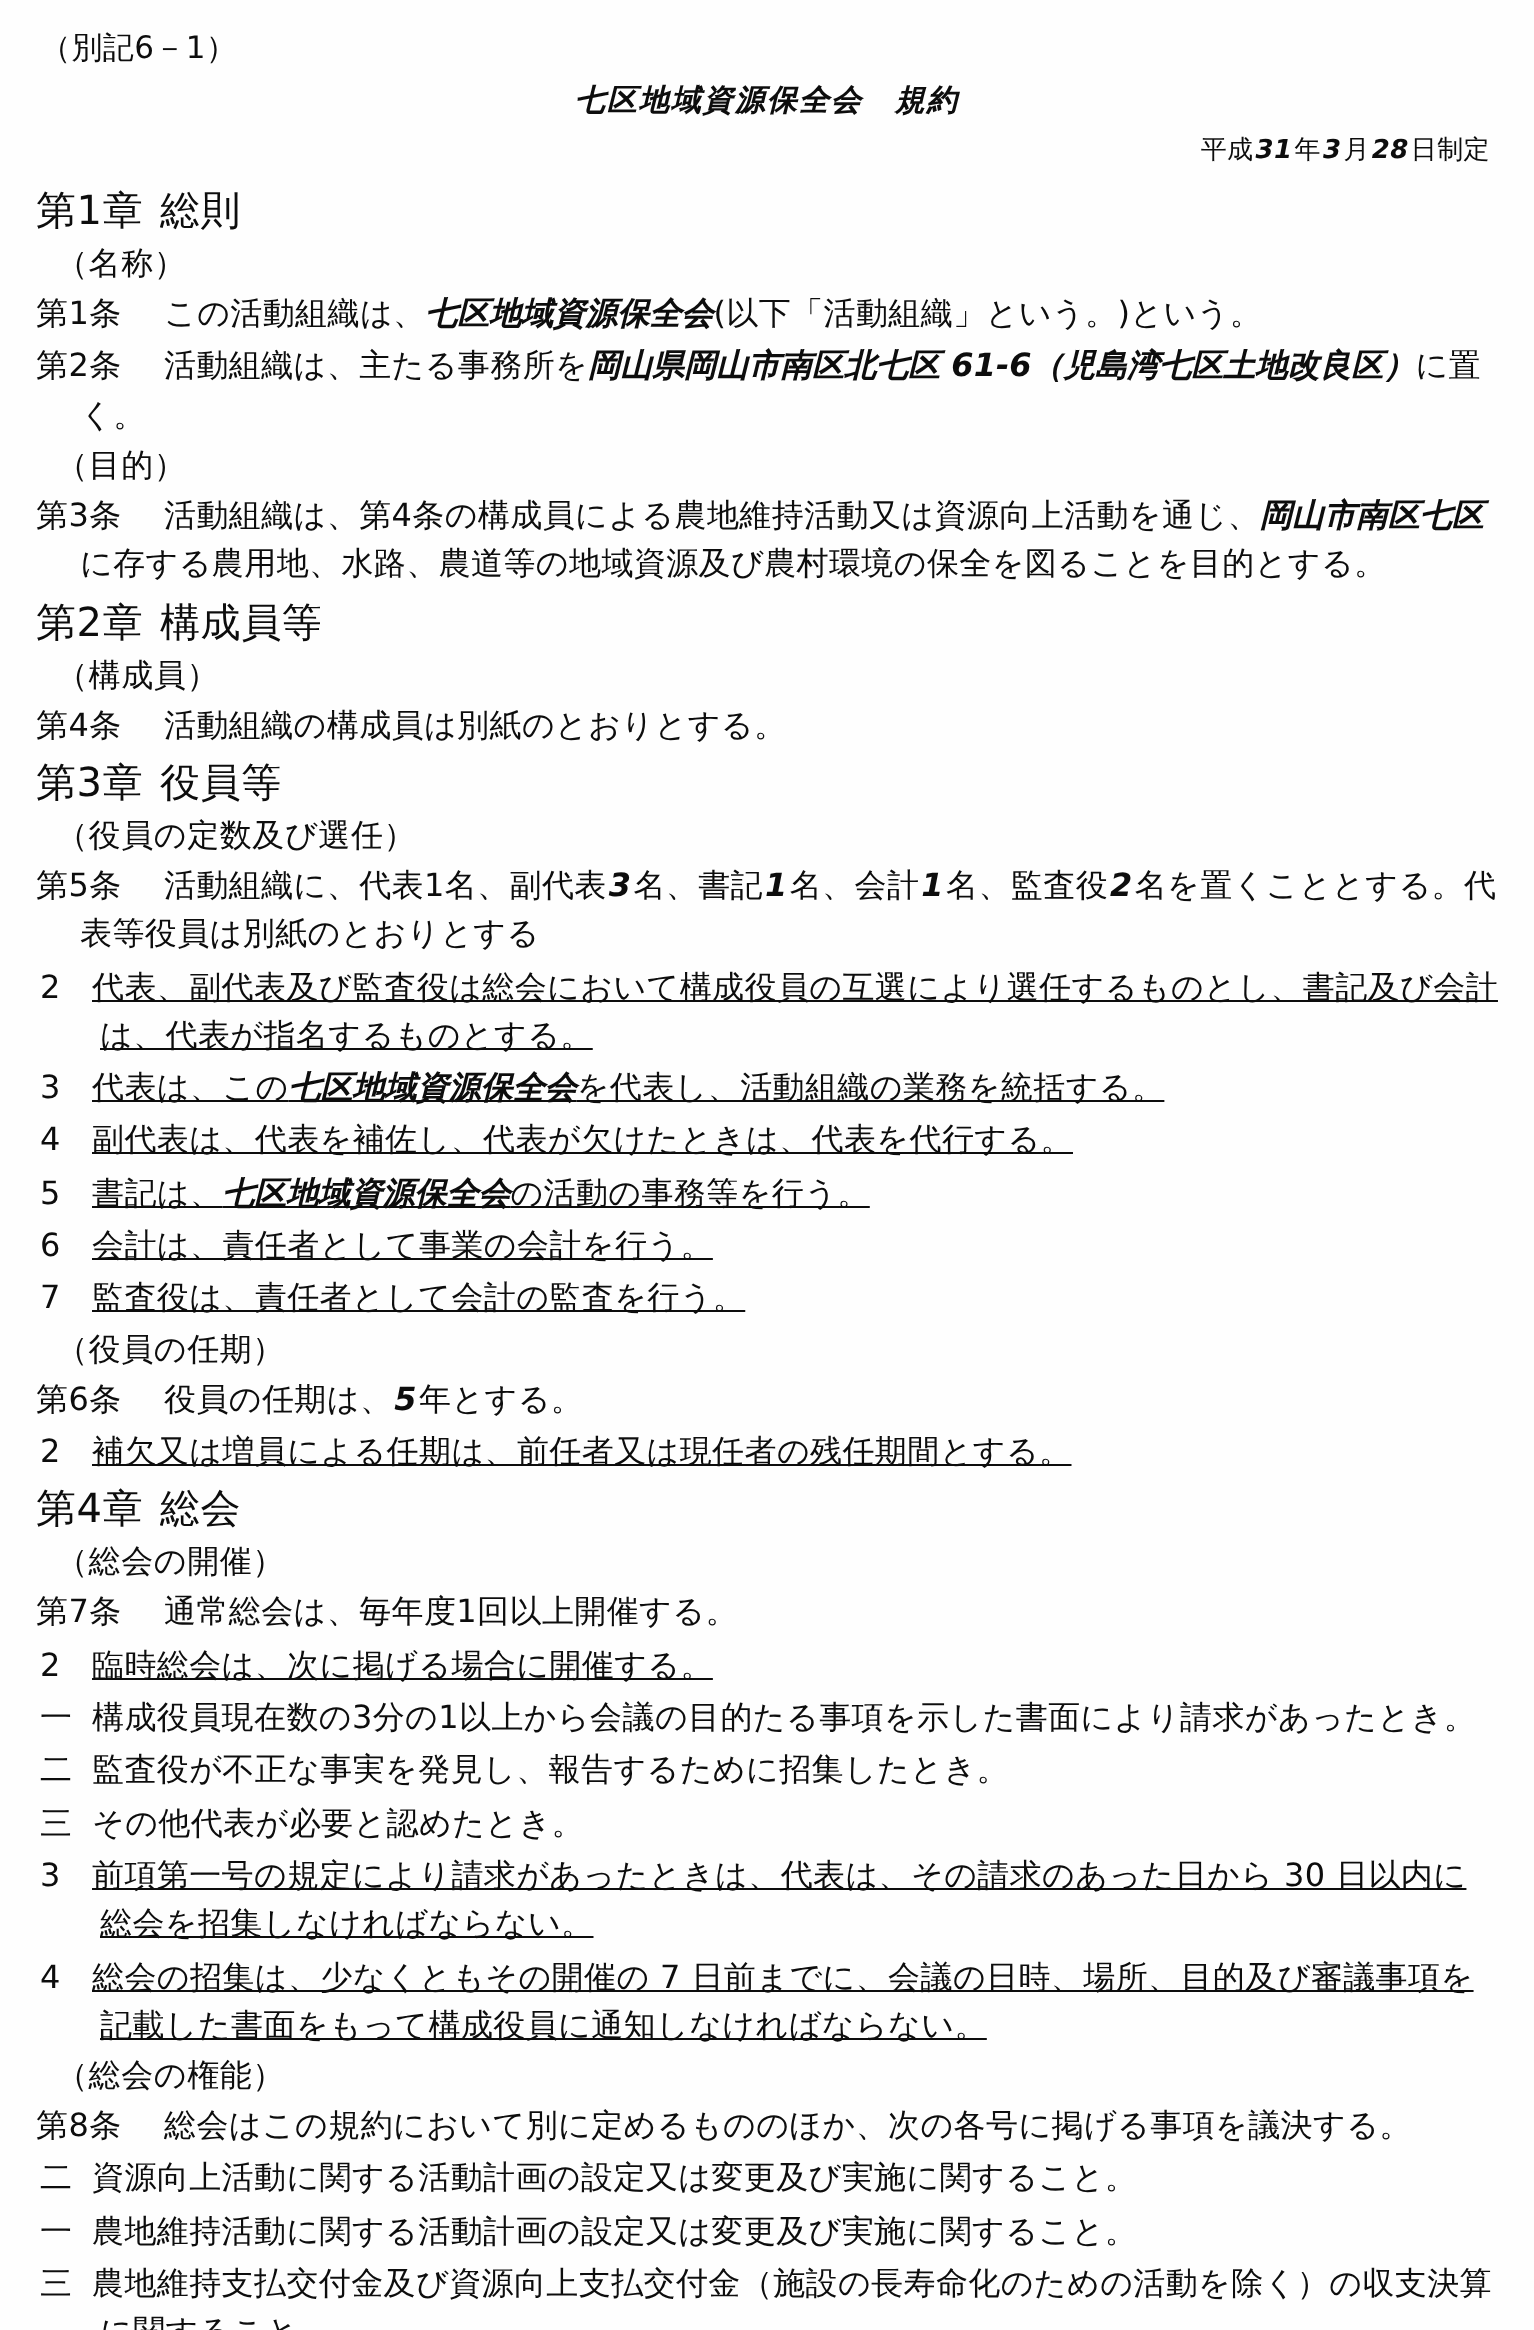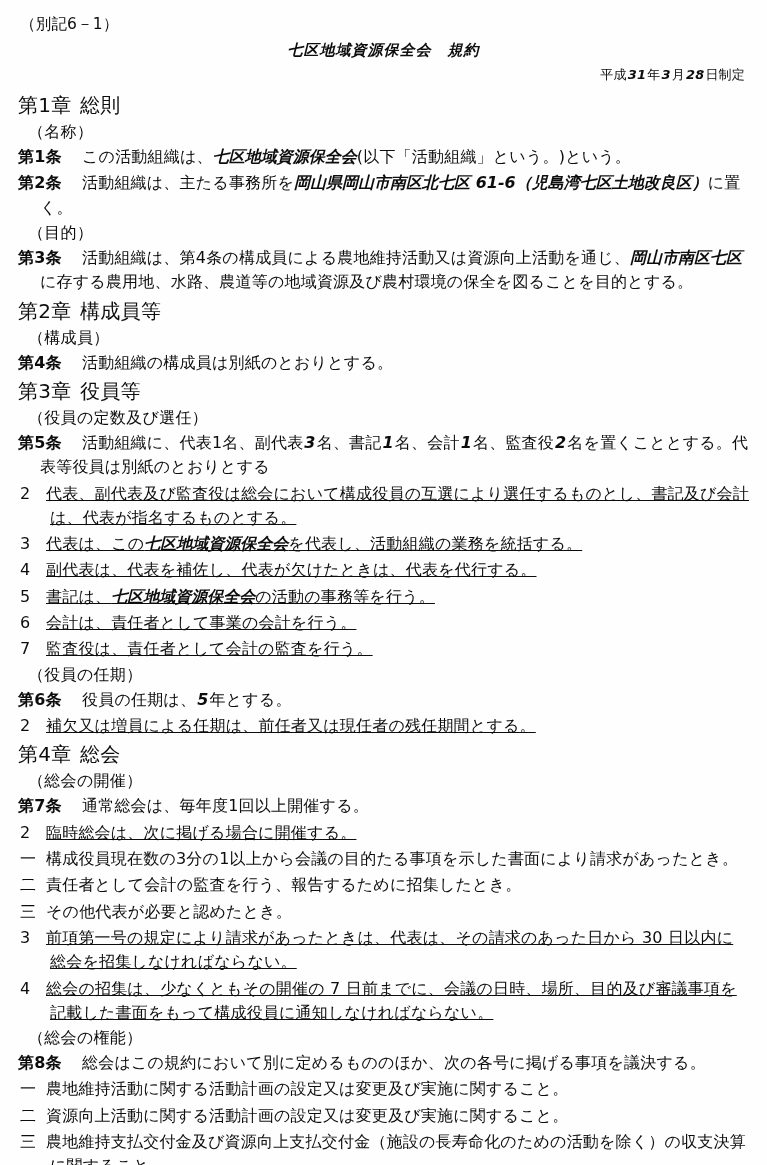--- a/index.html
+++ b/index.html
@@ -64,21 +64,20 @@
     line-height: 1.52;
     margin: 2px 0 2px 0;
     letter-spacing: 0.2px;
     text-indent: 0;
     padding-left: 22px;
   }
   .article .art-label {
     display: inline-block;
     min-width: 64px;
     margin-left: -22px;
-    font-weight: bold;
   }
   .para {
     font-size: 16px;
     line-height: 1.52;
     margin: 2px 0 2px 0;
     letter-spacing: 0.2px;
     padding-left: 32px;
     text-decoration: underline;
   }
   .para .num-label {
@@ -144,24 +143,24 @@
       <div class="para"><span class="num-label">6</span><span>会計は、責任者として事業の会計を行う。</span></div>
       <div class="para"><span class="num-label">7</span><span>監査役は、責任者として会計の監査を行う。</span></div>
       <div class="heading"><span>（役員の任期）</span></div>
       <div class="article"><span class="art-label">第6条</span><span>役員の任期は、</span><span class="em-num">5</span><span>年とする。</span></div>
       <div class="para"><span class="num-label">2</span><span>補欠又は増員による任期は、前任者又は現任者の残任期間とする。</span></div>
       <div class="chapter"><span class="ch-label">第4章</span><span>総会</span></div>
       <div class="heading"><span>（総会の開催）</span></div>
       <div class="article"><span class="art-label">第7条</span><span>通常総会は、毎年度1回以上開催する。</span></div>
       <div class="para"><span class="num-label">2</span><span>臨時総会は、次に掲げる場合に開催する。</span></div>
       <div class="item"><span class="num-label">一</span><span>構成役員現在数の3分の1以上から会議の目的たる事項を示した書面により請求があったとき。</span></div>
-      <div class="item"><span class="num-label">二</span><span>責任者として会計の監査を行う、報告するために招集したとき。</span></div>
+      <div class="item"><span class="num-label">二</span><span>監査役が不正な事実を発見し、報告するために招集したとき。</span></div>
       <div class="item"><span class="num-label">三</span><span>その他代表が必要と認めたとき。</span></div>
       <div class="para"><span class="num-label">3</span><span>前項第一号の規定により請求があったときは、代表は、その請求のあった日から 30 日以内に総会を招集しなければならない。</span></div>
       <div class="para"><span class="num-label">4</span><span>総会の招集は、少なくともその開催の 7 日前までに、会議の日時、場所、目的及び審議事項を記載した書面をもって構成役員に通知しなければならない。</span></div>
       <div class="heading"><span>（総会の権能）</span></div>
       <div class="article"><span class="art-label">第8条</span><span>総会はこの規約において別に定めるもののほか、次の各号に掲げる事項を議決する。</span></div>
+      <div class="item"><span class="num-label">二</span><span>資源向上活動に関する活動計画の設定又は変更及び実施に関すること。</span></div>
       <div class="item"><span class="num-label">一</span><span>農地維持活動に関する活動計画の設定又は変更及び実施に関すること。</span></div>
-      <div class="item"><span class="num-label">二</span><span>資源向上活動に関する活動計画の設定又は変更及び実施に関すること。</span></div>
       <div class="item"><span class="num-label">三</span><span>農地維持支払交付金及び資源向上支払交付金（施設の長寿命化のための活動を除く）の収支決算に関すること。</span></div>
     </div>
 
 </div>
 
 </body></html>

